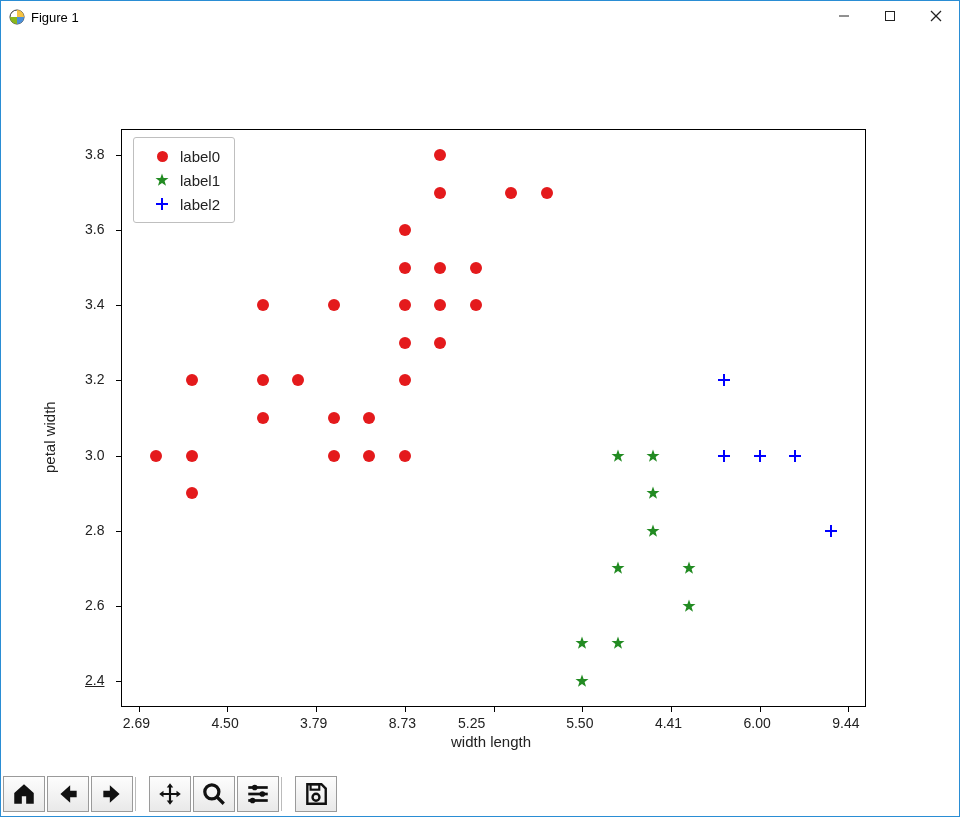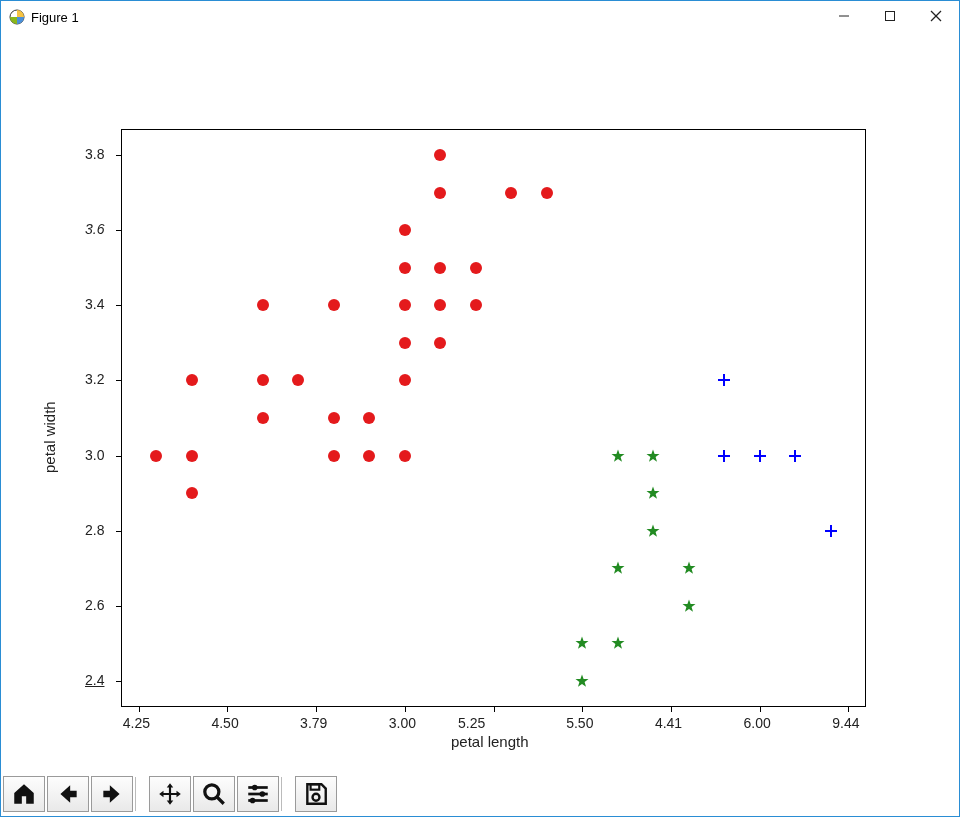--- a/index.html
+++ b/index.html
@@ -175,44 +175,69 @@
             <line x1="11" y1="1" x2="1" y2="11" stroke="#222" stroke-width="1.2"></line>
           </svg>
       </div>
     </div>
   </div>
 
   <div class="client">
     <div class="plot-wrap" id="plot">
       <div class="plot-border"></div>
 
+      <div class="legend">
+        <div class="legend-row">
+          <span class="legend-marker">
+            <span style="width:11px;height:11px;background:#e41a1c;border-radius:50%;display:inline-block"></span>
+          </span>
+          <span class="legend-label">label0</span>
+        </div>
+        <div class="legend-row">
+          <span class="legend-marker">
+            <svg width="14" height="14" viewBox="0 0 14 14">
+                <polygon points="7,0.5 8.6,5 13.5,5 9.6,7.9 11,12.8 7,10 3,12.8 4.4,7.9 0.5,5 5.4,5" fill="#228b22"></polygon>
+              </svg>
+          </span>
+          <span class="legend-label">label1</span>
+        </div>
+        <div class="legend-row">
+          <span class="legend-marker">
+            <svg width="14" height="14" viewBox="0 0 14 14">
+                <line x1="7" y1="1" x2="7" y2="13" stroke="#0000ff" stroke-width="2"></line>
+                <line x1="1" y1="7" x2="13" y2="7" stroke="#0000ff" stroke-width="2"></line>
+              </svg>
+          </span>
+          <span class="legend-label">label2</span>
+        </div>
+      </div>
     <div class="y-tick" style="left: -5px; top: 551.727px; width: 5px; height: 1px;"></div>
         <div class="y-label" style="top: 542.727px; text-align: center; position: absolute; left: -36px; text-decoration: underline;">2.4</div>
         <div class="y-tick" style="left: -5px; top: 476.662px; width: 5px; height: 1px;"></div>
         <div class="y-label" style="top: 467.662px; text-align: right; position: absolute; left: -36px;">2.6</div>
         <div class="y-tick" style="left: -5px; top: 401.597px; width: 5px; height: 1px;"></div>
         <div class="y-label" style="top: 392.597px; text-align: right; position: absolute; left: -36px;">2.8</div>
         <div class="y-tick" style="left: -5px; top: 326.532px; width: 5px; height: 1px;"></div>
         <div class="y-label" style="top: 317.532px; text-align: left; position: absolute; left: -36px;">3.0</div>
         <div class="y-tick" style="left: -5px; top: 251.468px; width: 5px; height: 1px;"></div>
         <div class="y-label" style="top: 242.468px; text-align: center; position: absolute; left: -36px;">3.2</div>
         <div class="y-tick" style="left: -5px; top: 176.403px; width: 5px; height: 1px;"></div>
         <div class="y-label" style="top: 167.403px; text-align: right; position: absolute; left: -36px;">3.4</div>
         <div class="y-tick" style="left: -5px; top: 101.338px; width: 5px; height: 1px;"></div>
-        <div class="y-label" style="top: 92.3377px; text-align: center; position: absolute; left: -36px; font-style: italic;">3.6</div>
+        <div class="y-label" style="top: 92.3377px; text-align: center; position: absolute; left: -36px;">3.6</div>
         <div class="y-tick" style="left: -5px; top: 26.2727px; width: 5px; height: 1px;"></div>
         <div class="y-label" style="top: 17.2727px; text-align: right; position: absolute; left: -36px;">3.8</div>
         <div class="x-tick" style="left: 17.7381px; top: 578px; width: 1px; height: 5px;"></div>
-        <div class="x-label" style="left: 1.7381px; top: 586px;">4.25</div>
+        <div class="x-label" style="left: 1.7381px; top: 586px;">2.69</div>
         <div class="x-tick" style="left: 106.429px; top: 578px; width: 1px; height: 5px;"></div>
         <div class="x-label" style="left: 90.4286px; top: 586px;">4.50</div>
         <div class="x-tick" style="left: 195.119px; top: 578px; width: 1px; height: 5px;"></div>
         <div class="x-label" style="left: 179.119px; top: 586px;">3.79</div>
         <div class="x-tick" style="left: 283.81px; top: 578px; width: 1px; height: 5px;"></div>
-        <div class="x-label" style="left: 267.81px; top: 586px;">3.00</div>
+        <div class="x-label" style="left: 267.81px; top: 586px;">8.73</div>
         <div class="x-tick" style="left: 372.5px; top: 578px; width: 1px; height: 5px;"></div>
         <div class="x-label" style="left: 337px; top: 586px;">5.25</div>
         <div class="x-tick" style="left: 461.19px; top: 578px; width: 1px; height: 5px;"></div>
         <div class="x-label" style="left: 445.19px; top: 586px;">5.50</div>
         <div class="x-tick" style="left: 549.881px; top: 578px; width: 1px; height: 5px;"></div>
         <div class="x-label" style="left: 533.881px; top: 586px;">4.41</div>
         <div class="x-tick" style="left: 638.571px; top: 578px; width: 1px; height: 5px;"></div>
         <div class="x-label" style="left: 622.571px; top: 586px;">6.00</div>
         <div class="x-tick" style="left: 727.262px; top: 578px; width: 1px; height: 5px;"></div>
         <div class="x-label" style="left: 711.262px; top: 586px;">9.44</div>
@@ -320,21 +345,21 @@
         </div>
         <div class="point plus" style="left: 709.524px; top: 401.597px; color: rgb(0, 0, 255);">
           <svg width="14" height="14" viewBox="0 0 14 14">
             <line x1="7" y1="1" x2="7" y2="13" stroke="currentColor" stroke-width="2"></line>
             <line x1="1" y1="7" x2="13" y2="7" stroke="currentColor" stroke-width="2"></line>
           </svg>
         </div>
       </div>
 
     <div class="axis-title y" style="left:40px; top:440px;">petal width</div>
-    <div class="axis-title" style="left:450px; top:700px;">petal length</div>
+    <div class="axis-title" style="left:450px; top:700px;">width length</div>
   </div>
 
   <div class="toolbar">
     <div class="tb-group">
       <div class="tb-btn" title="Home">
         <svg width="26" height="26" viewBox="0 0 24 24">
             <path d="M3 11 L12 3 L21 11 L21 21 L14 21 L14 14 L10 14 L10 21 L3 21 Z" fill="#111"></path>
           </svg>
       </div>
       <div class="tb-btn" title="Back">

